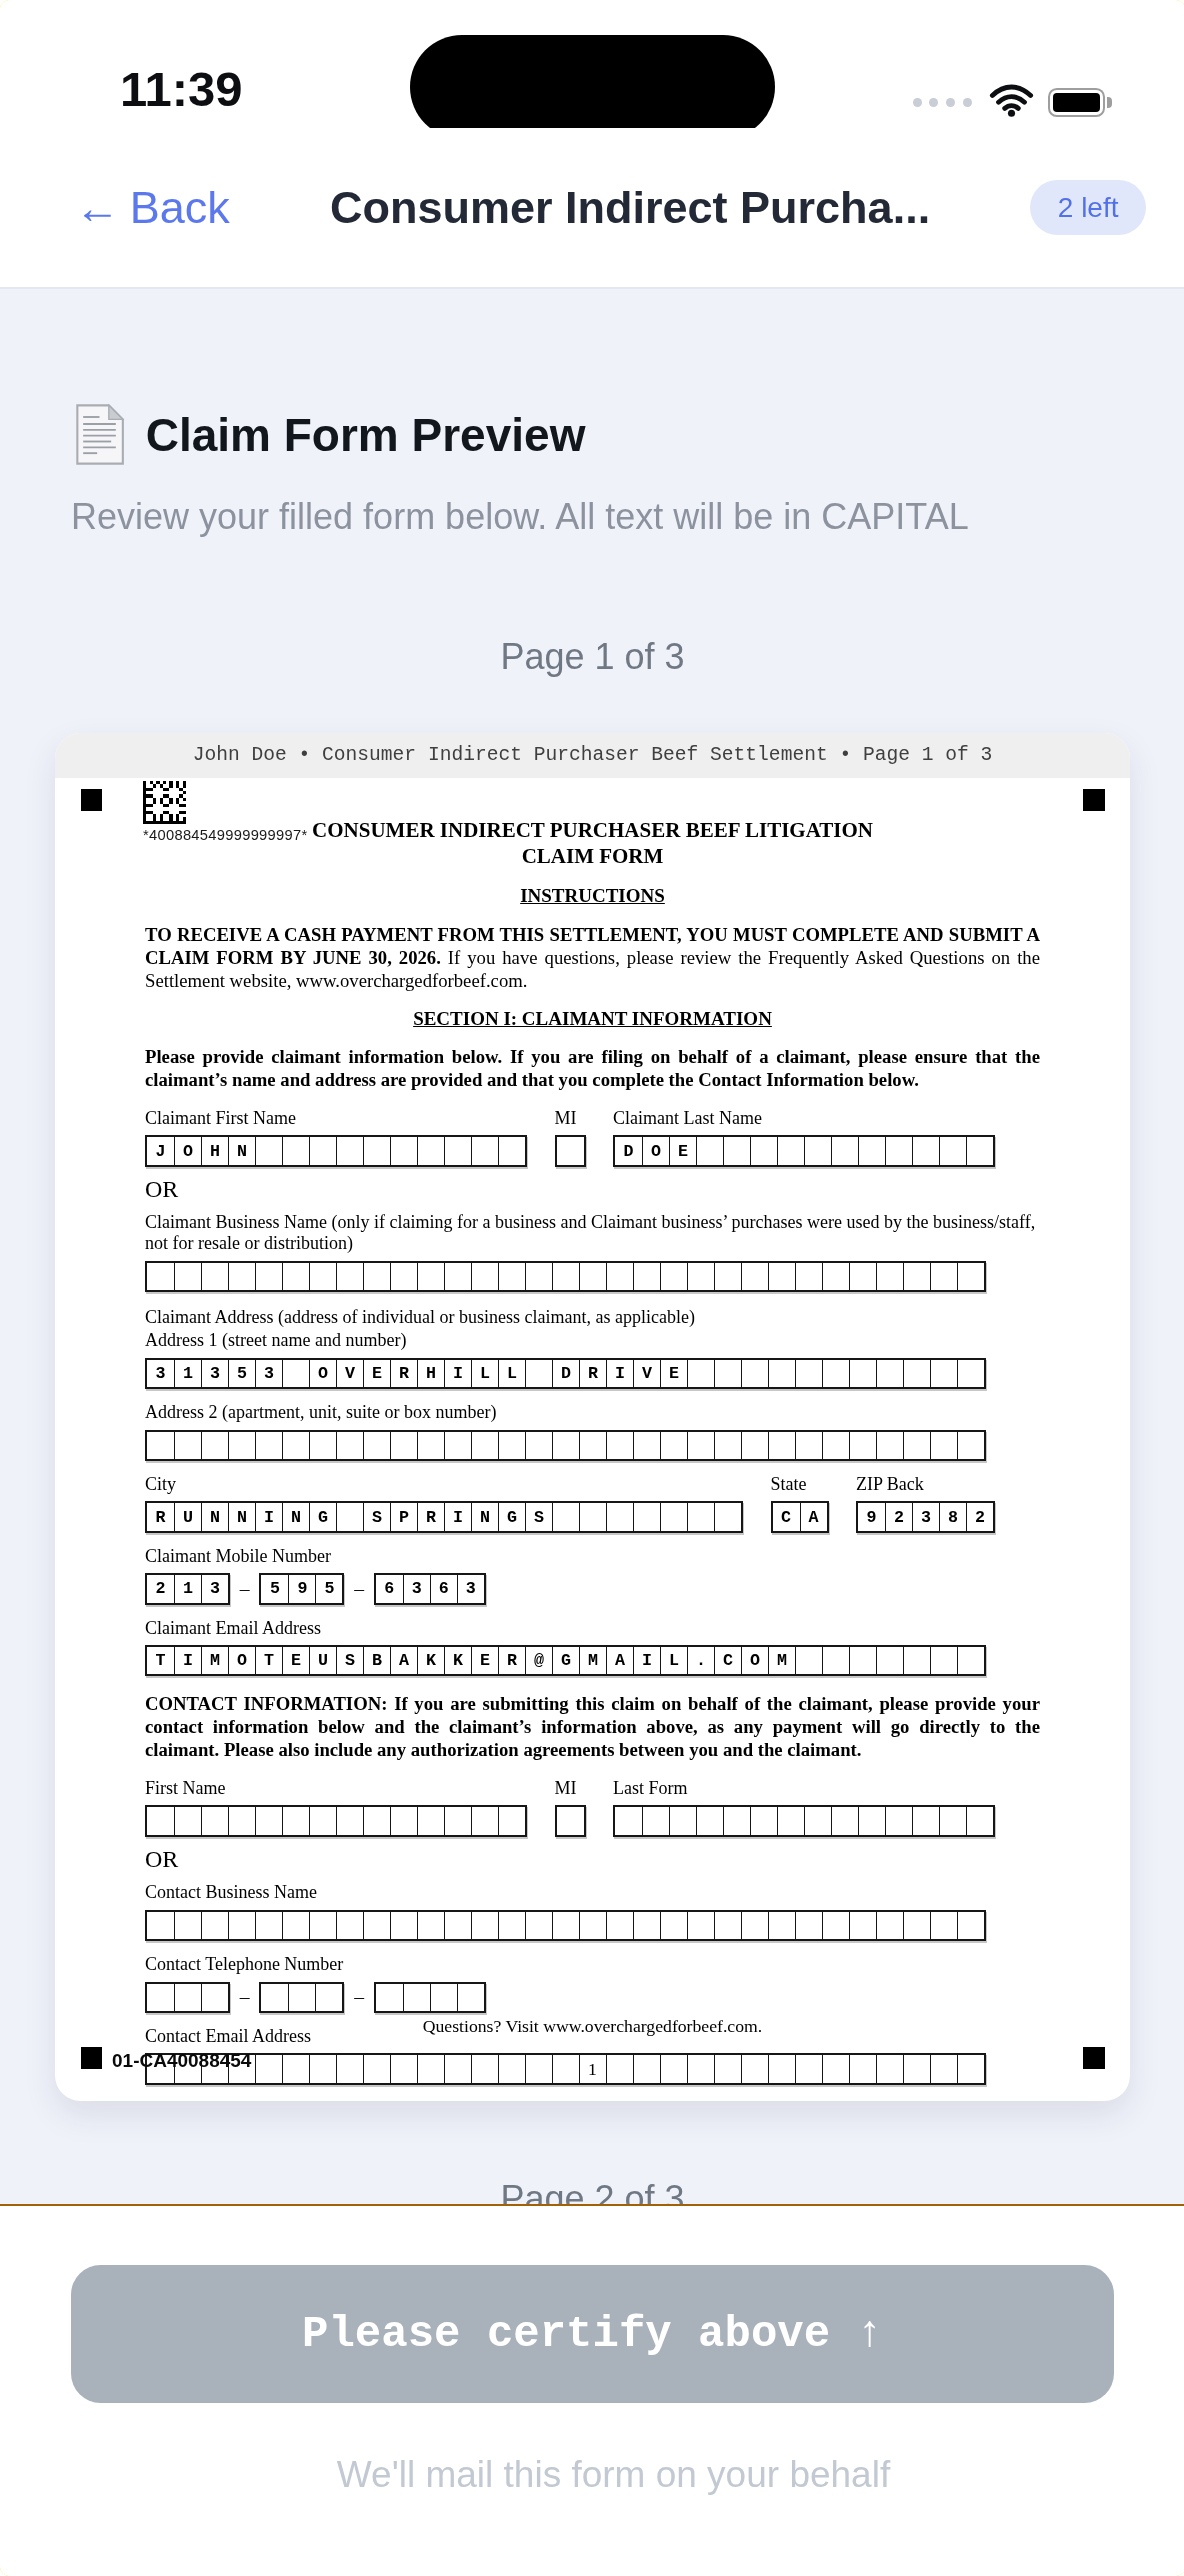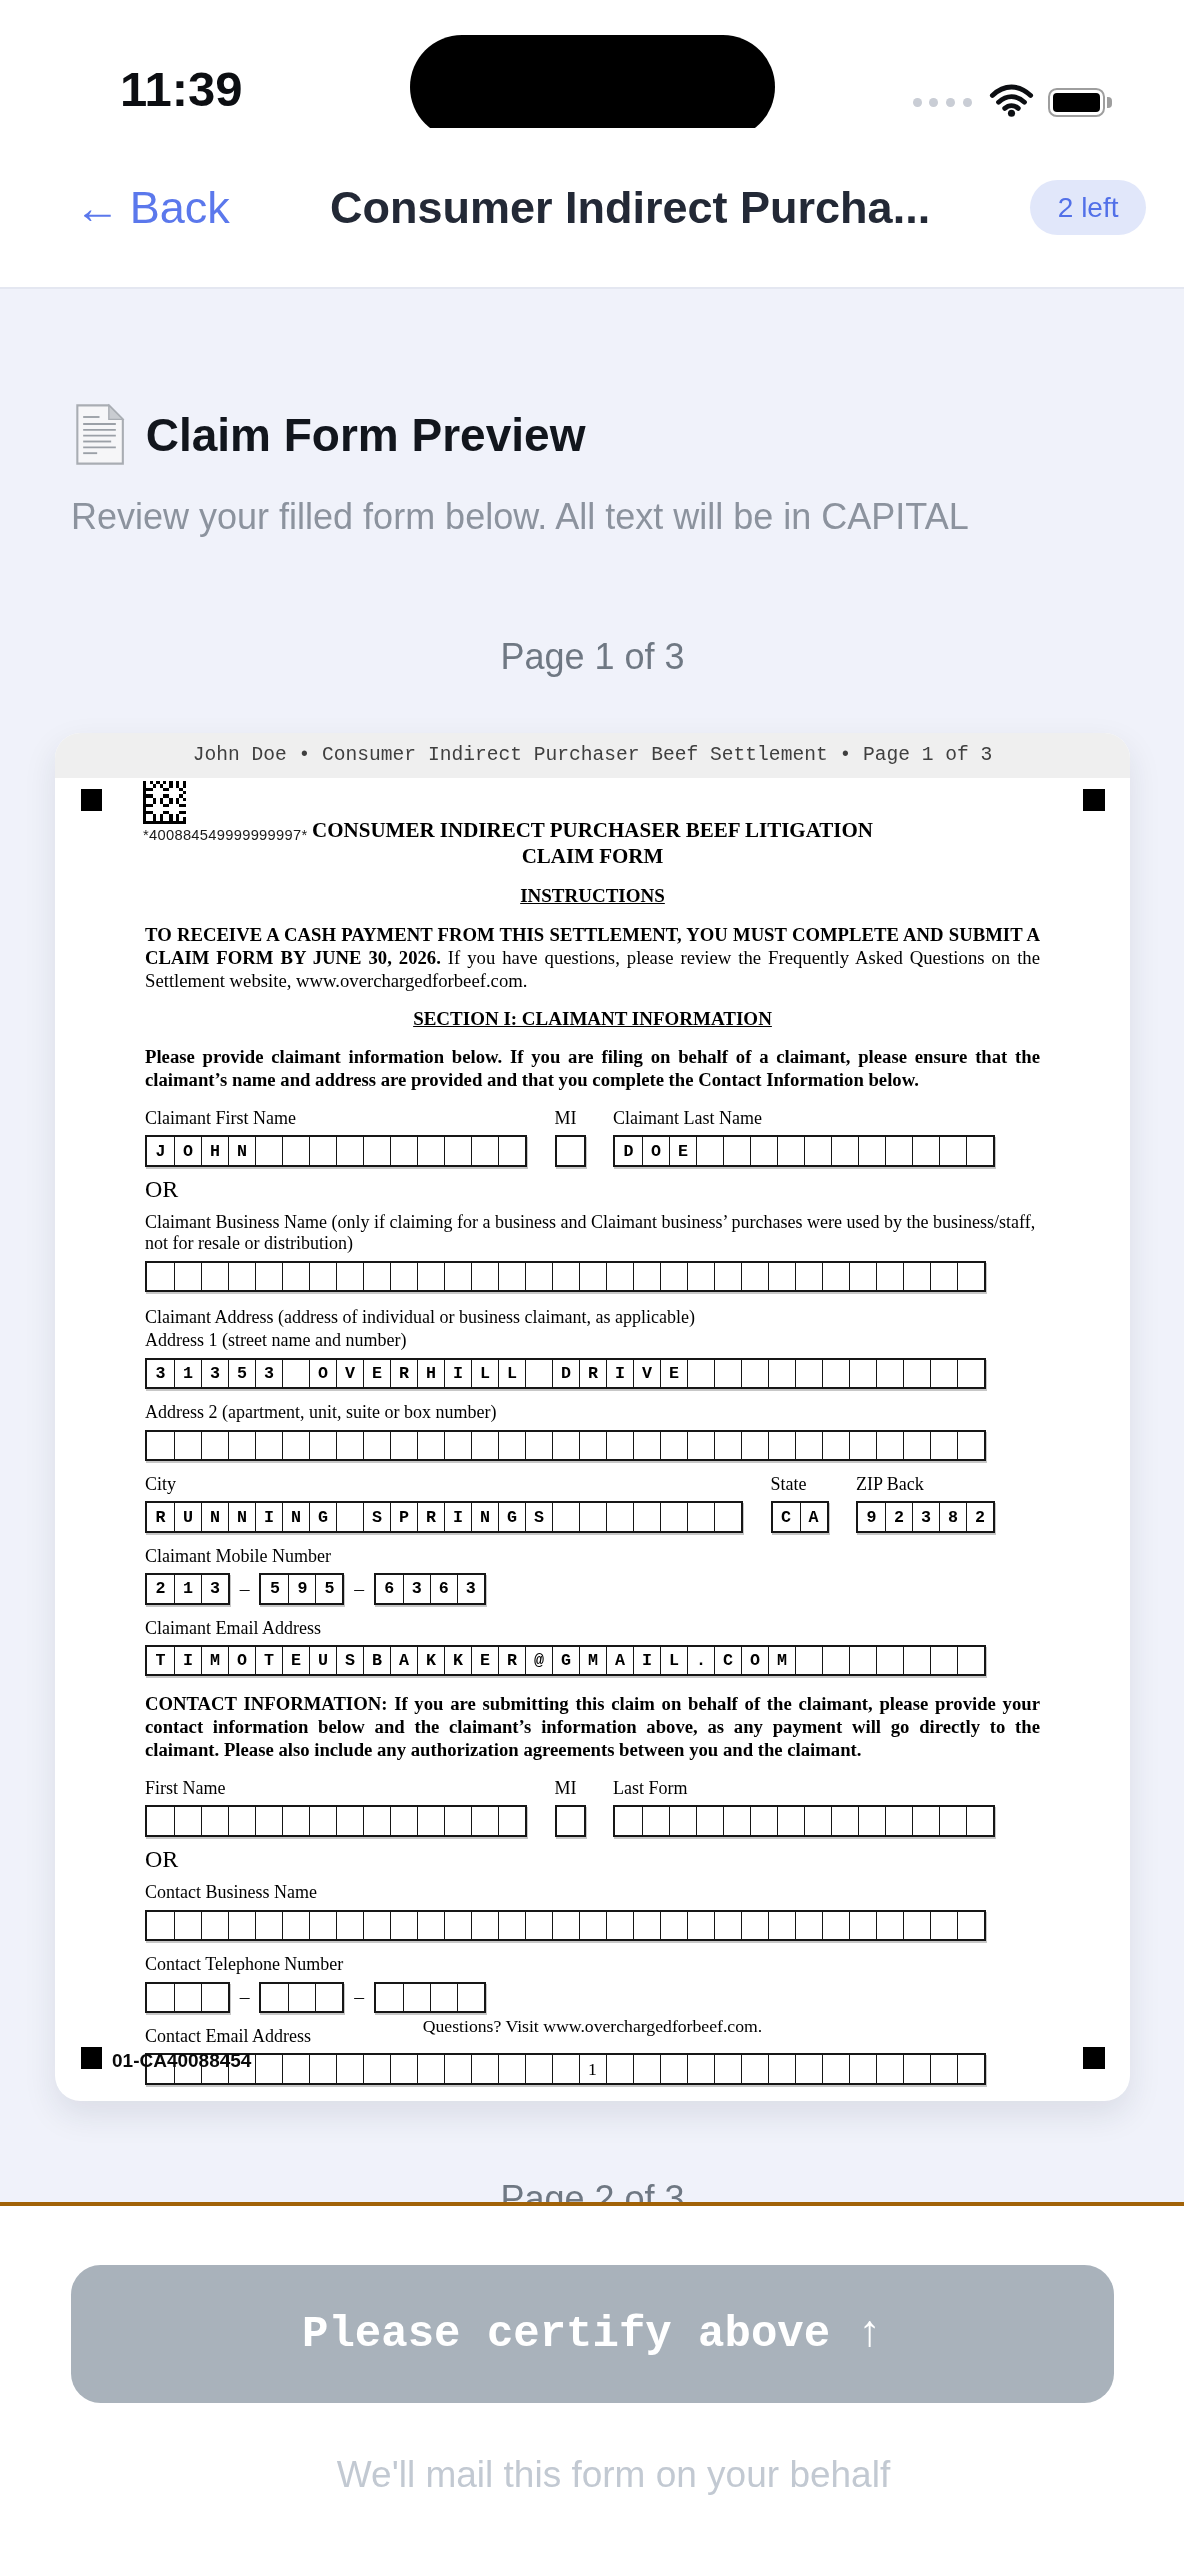--- a/index.html
+++ b/index.html
@@ -1,17 +1,17 @@
 <!DOCTYPE html>
 <html><head>
 <meta charset="utf-8">
 <style>
   html,body{margin:0;padding:0;background:#fff;}
   .screen{position:relative;width:1185px;height:2576px;overflow:hidden;background:#fde047;
-          font-family:"Liberation Sans",sans-serif;}
+          font-family:"Liberation Sans",sans-serif;border-radius:9px;}
 
   
   .statusbar{position:absolute;top:0;left:0;width:1185px;height:128px;background:#fff;z-index:5;}
   .time{position:absolute;left:120px;top:61px;font-size:49px;font-weight:700;color:#0c0e12;letter-spacing:0;}
   .island{position:absolute;left:410px;top:35px;width:365px;height:104px;background:#000;border-radius:52px;}
   .sb-icons{position:absolute;right:73px;top:83px;display:flex;align-items:center;gap:13.8px;}
   .dots{display:flex;gap:7.9px;align-items:center;margin-right:3.9px;}
   .dot{width:8.8px;height:8.8px;border-radius:50%;background:#c9cdd5;}
   .batt{position:relative;width:57px;height:28.5px;border:2.9px solid rgba(0,0,0,.38);border-radius:8.8px;box-sizing:border-box;}
   .batt-fill{position:absolute;left:2.9px;top:2.9px;right:2.9px;bottom:2.9px;background:#000;border-radius:3.9px;}
@@ -21,21 +21,21 @@
   .navbar{position:absolute;top:128px;left:0;width:1185px;height:161px;background:#fff;z-index:5;
           display:flex;align-items:center;padding:0;border-bottom:2px solid #e4e7f1;box-sizing:border-box;}
   .back{display:flex;align-items:center;gap:9.8px;color:#5b78ec;font-size:45px;margin-left:75px;cursor:pointer;flex:none;}
   .nav-title{flex:1;text-align:center;font-size:45px;font-weight:700;color:#232936;
              white-space:nowrap;overflow:hidden;margin:0 17.7px;}
   .badge{flex:none;margin-right:39px;background:#e1e7fa;color:#5270e8;font-size:28px;
          padding:11.8px 27.5px;border-radius:981px;}
 
   
   .content{position:absolute;top:289px;left:0;width:1185px;height:1917px;background:#f0f2fa;
-           border-bottom:4px solid #a16207;box-sizing:border-box;overflow:hidden;}
+           border-bottom:2px solid #a16207;box-sizing:border-box;overflow:hidden;}
   .page-head{margin:114px 0 0 71px;display:flex;align-items:center;gap:17.7px;}
   .page-head h1{margin:0;font-size:46px;font-weight:700;color:#12161d;}
   .subtitle{margin:29.5px 0 0 71px;font-size:36px;color:#8c939e;white-space:nowrap;overflow:hidden;}
   .page-label{margin-top:98px;text-align:center;font-size:36px;color:#6f7883;}
   .page-label.p2{margin-top:77px;}
 
   
   .card{position:relative;margin:55px auto 0;width:1075px;height:1368px;background:#fff;border-radius:25.5px;
         overflow:hidden;box-shadow:0 13.8px 33px rgba(31,41,55,.10);}
   .card-header{height:45px;background:#efefef;font-family:"Liberation Mono",monospace;font-size:19.6px;

